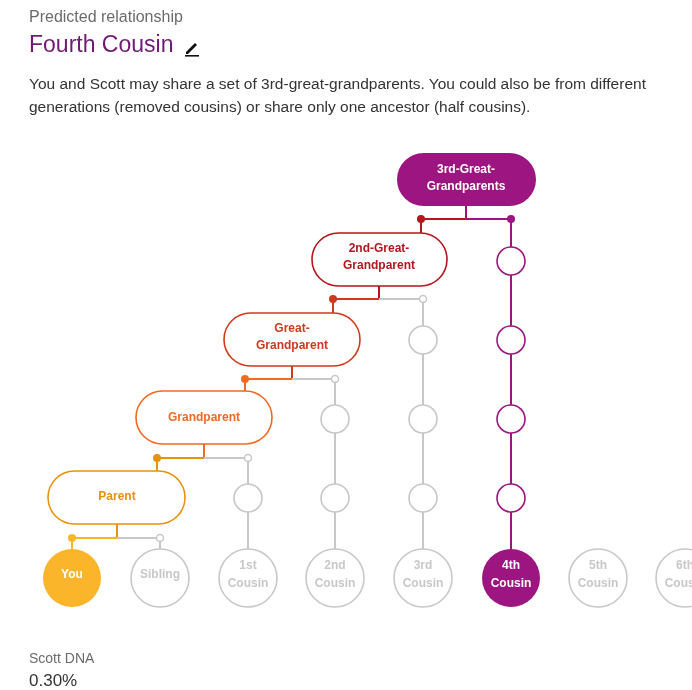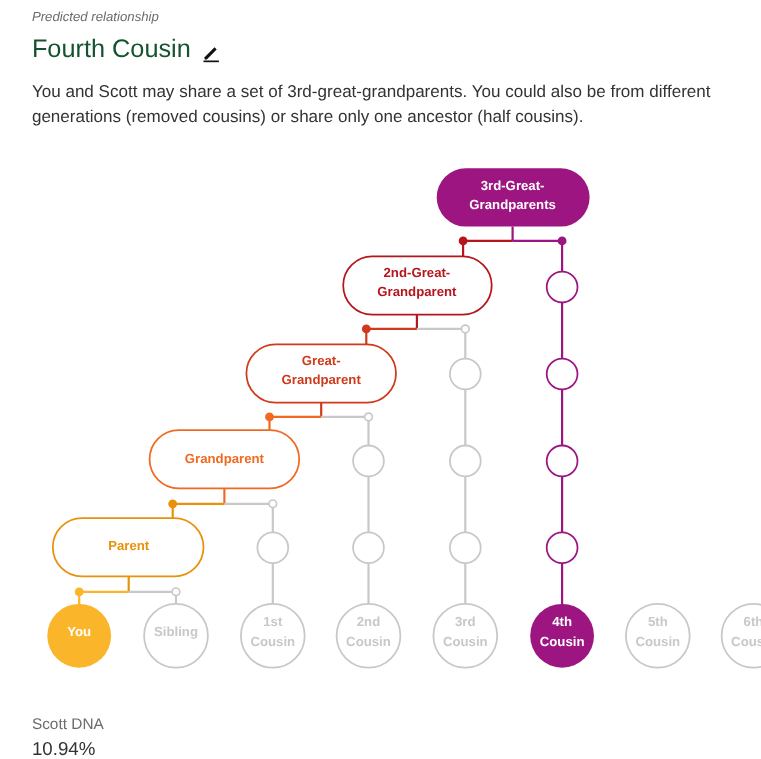--- a/index.html
+++ b/index.html
@@ -1,18 +1,18 @@
 <!DOCTYPE html>
 <html><head>
 <meta charset="utf-8">
 <style>
   html, body { margin: 0; padding: 0; background: #ffffff; }
   body { width: 692px; height: 690px; position: relative; overflow: hidden; font-family: "Liberation Sans", "DejaVu Sans", sans-serif; }
-  .label-small { position: absolute; left: 29px; top: 8px; font-size: 12px; color: #6b6b6b; font-style: italic; }
-  .title { position: absolute; left: 29px; top: 31px; font-size: 23px; color: #14532d; display: flex; align-items: center; }
+  .label-small { position: absolute; left: 29px; top: 8px; font-size: 16px; color: #6b6b6b; }
+  .title { position: absolute; left: 29px; top: 31px; font-size: 23px; color: #701a75; display: flex; align-items: center; }
   .edit-icon { margin-left: 10px; width: 18px; height: 18px; display: inline-block; }
   .desc { position: absolute; left: 29px; top: 72px; width: 670px; font-size: 15.5px; line-height: 23px; color: #333333; }
   .tree { position: absolute; left: 0; top: 0; width: 692px; height: 690px; }
   .node-label { font-family: "Liberation Sans", "DejaVu Sans", sans-serif; font-weight: bold; font-size: 12px; }
   .circle-label { font-family: "Liberation Sans", "DejaVu Sans", sans-serif; font-size: 12px; font-weight: bold; }
   .dna-label { position: absolute; left: 29px; top: 650px; font-size: 14px; color: #6b6b6b; }
   .dna-value { position: absolute; left: 29px; top: 671px; font-size: 17px; color: #333333; }
 </style>
 </head>
 <body>
@@ -152,13 +152,13 @@
     <text class="circle-label" x="598" y="587" text-anchor="middle" fill="#c8c8c8">Cousin</text>
   </g>
   <g>
     <circle cx="685" cy="578" r="29" fill="#fff" stroke="#c8c8c8" stroke-width="1.6"></circle>
     <text class="circle-label" x="685" y="569" text-anchor="middle" fill="#c8c8c8">6th</text>
     <text class="circle-label" x="685" y="587" text-anchor="middle" fill="#c8c8c8">Cousin</text>
   </g>
 </svg>
 
 <div class="dna-label">Scott DNA</div>
-<div class="dna-value">10.94%</div>
+<div class="dna-value">0.30%</div>
 
 </body></html>

